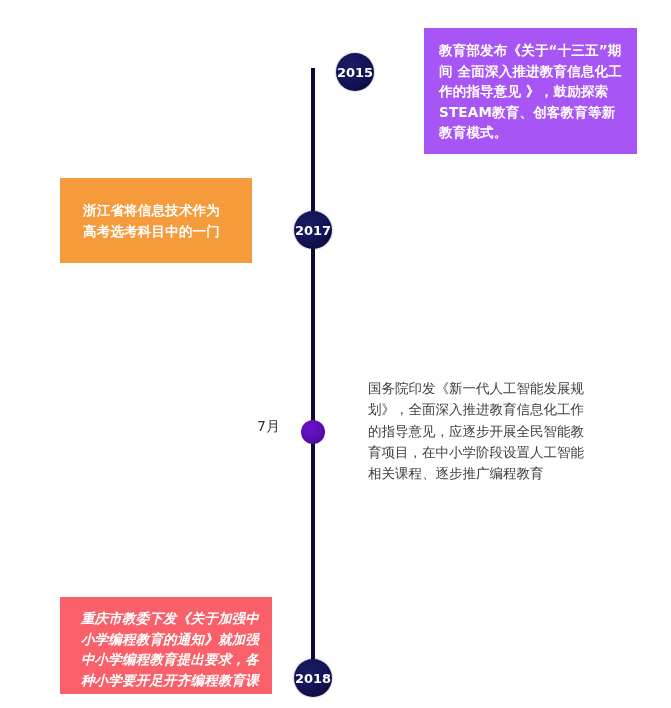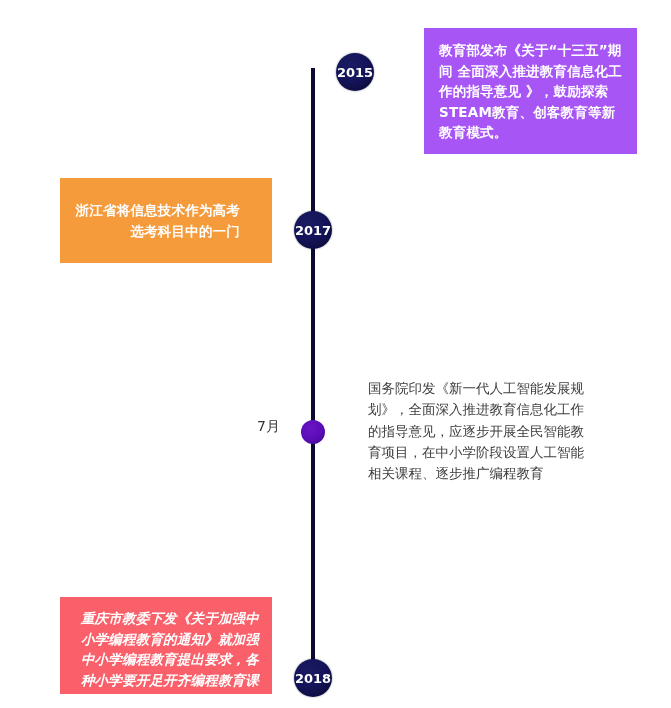--- a/index.html
+++ b/index.html
@@ -93,21 +93,21 @@
     width: 213px;
     height: 126px;
     background: #a855f5;
     padding: 12px 12px 10px 15px;
     text-align: left;
   }
 
   #box-orange {
     left: 60px;
     top: 178px;
-    width: 212px;
+    width: 192px;
     height: 85px;
     background: #f59b3c;
     padding: 22px 32px 10px 14px;
     text-align: right;
   }
 
   #box-red {
     left: 60px;
     top: 597px;
     width: 212px;

